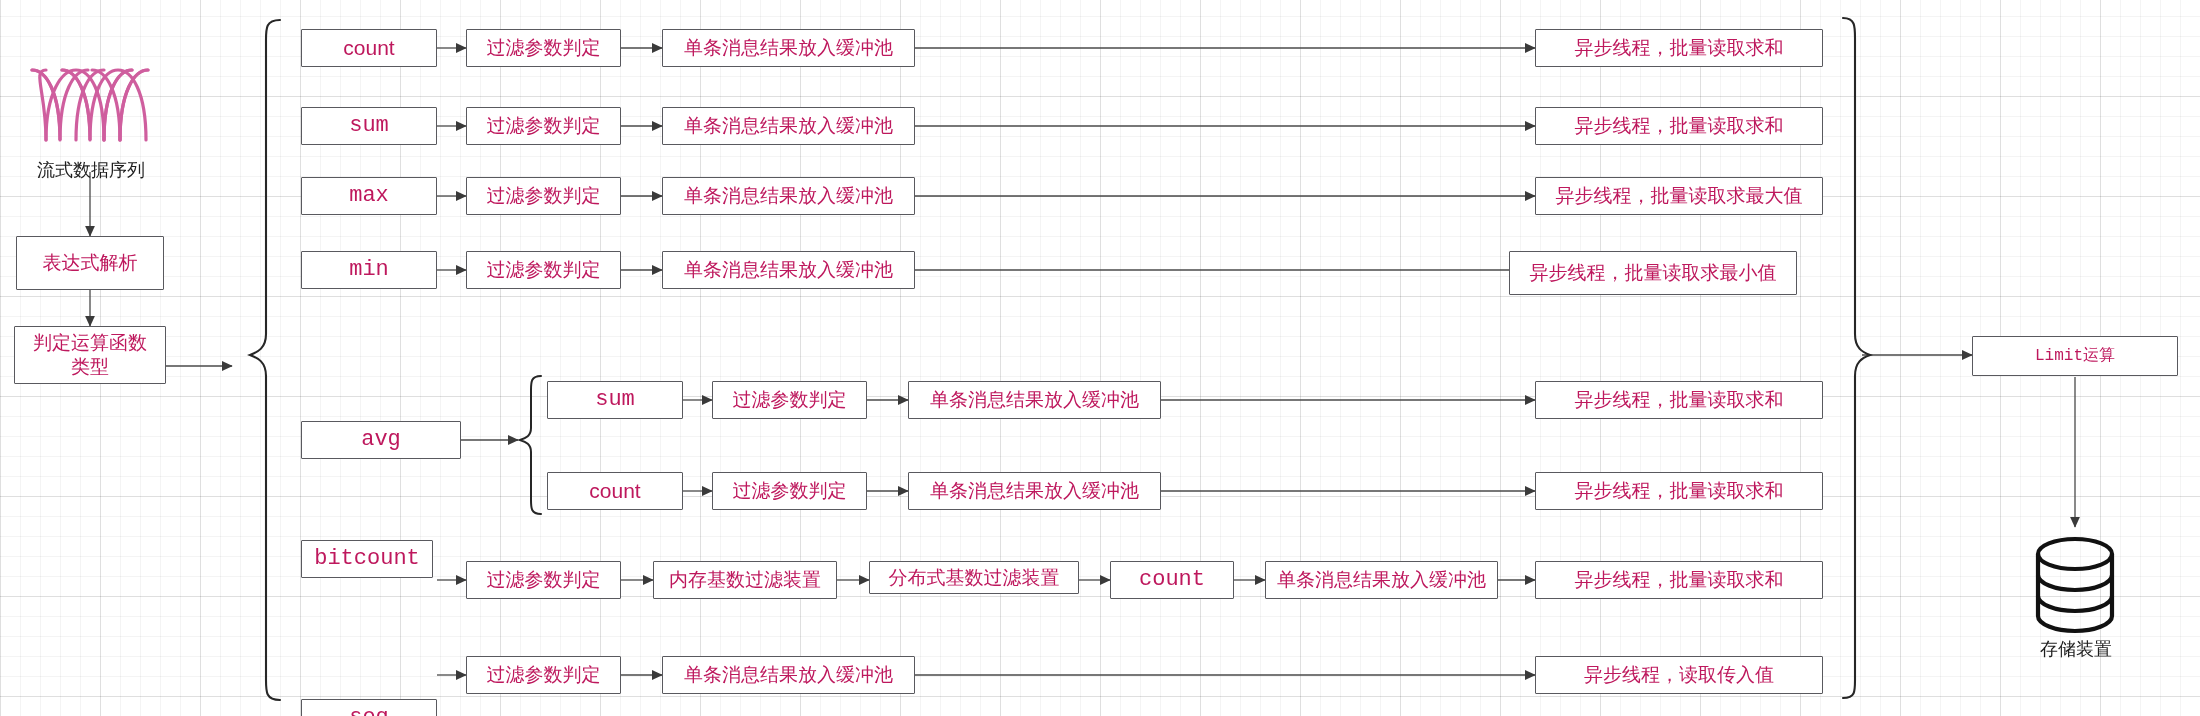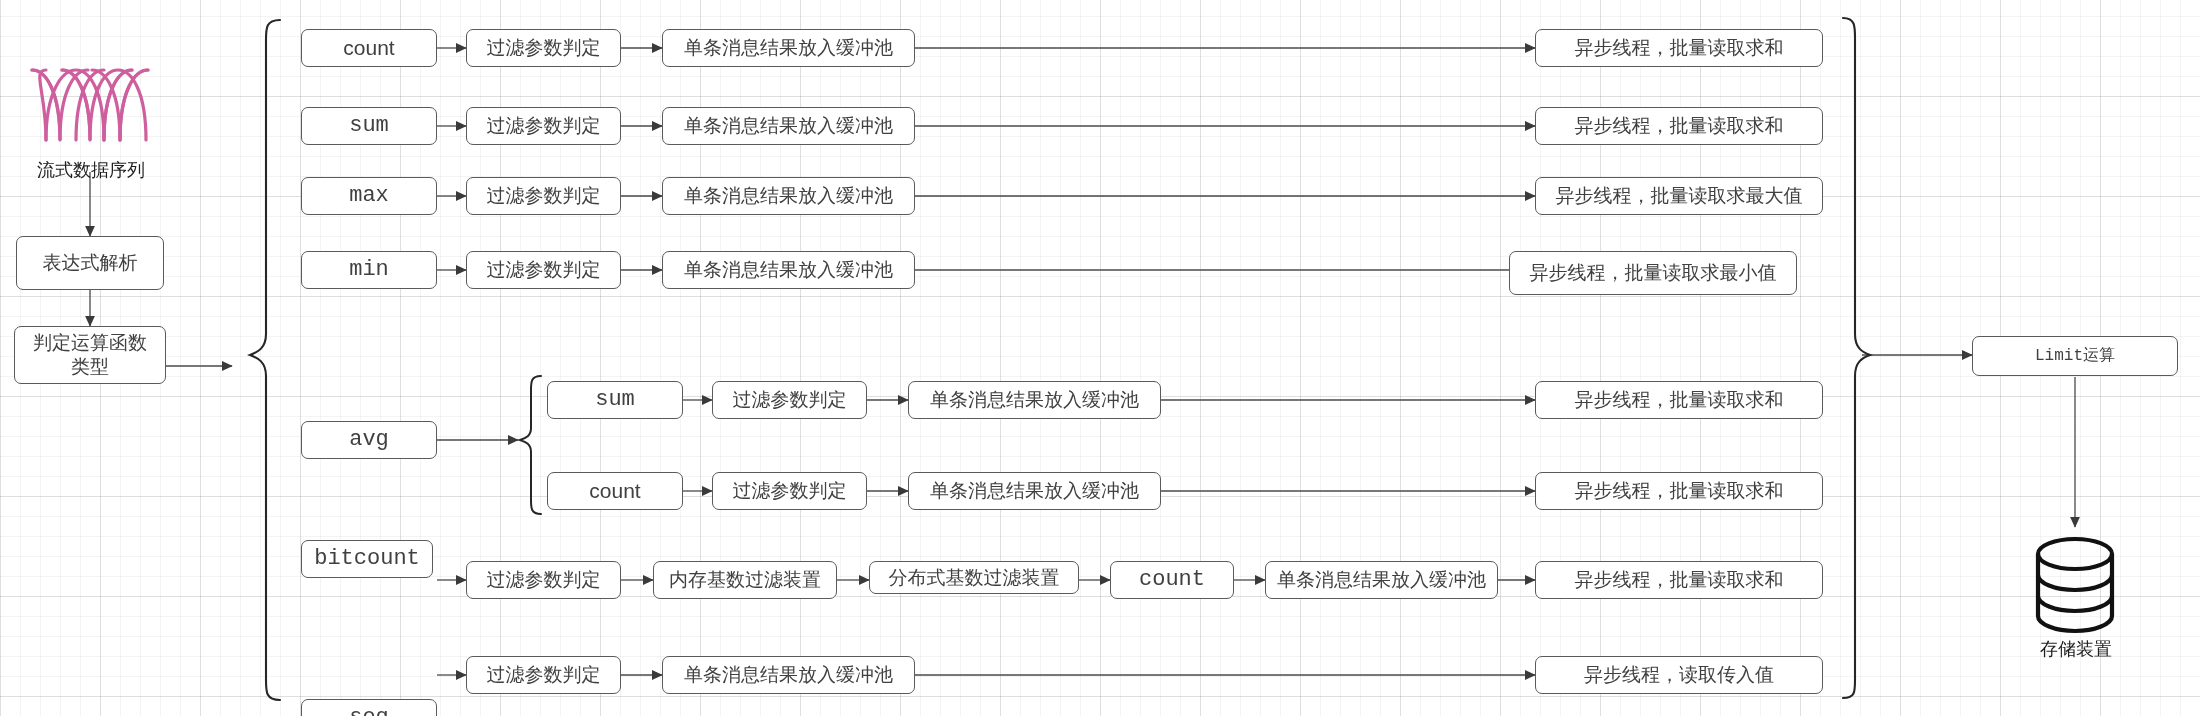--- a/index.html
+++ b/index.html
@@ -18,23 +18,23 @@
       linear-gradient(to bottom, rgba(0,0,0,0.045) 1px, transparent 1px),
       linear-gradient(to right, rgba(0,0,0,0.085) 1px, transparent 1px),
       linear-gradient(to bottom, rgba(0,0,0,0.085) 1px, transparent 1px);
     background-size:20px 20px, 20px 20px, 100px 100px, 100px 100px;
     background-position:0 -4px, 0 -4px, 0 -4px, 0 -4px;
   }
   .box{
     position:absolute;
     box-sizing:border-box;
     border:1px solid #59595e;
-    border-radius:7px;
+    border-radius:1px;
     background:#ffffff;
-    color:#404040;
+    color:#be185d;
     display:flex;
     align-items:center;
     justify-content:center;
     text-align:right;
     line-height:1.25;
     white-space:nowrap;
     font-family:"Liberation Serif", serif;
     font-size:19px;
   }
   .box.mono{ font-family:"Liberation Mono", monospace; font-size:22px; }
@@ -190,21 +190,21 @@
   <div class="box mono" style="left:301px;top:177px;width:136px;height:38px;">max</div>
   <div class="box" style="left:466px;top:177px;width:155px;height:38px;">过滤参数判定</div>
   <div class="box" style="left:662px;top:177px;width:253px;height:38px;">单条消息结果放入缓冲池</div>
   <div class="box" style="left:1535px;top:177px;width:288px;height:38px;">异步线程，批量读取求最大值</div>
 
   <div class="box mono" style="left:301px;top:251px;width:136px;height:38px;">min</div>
   <div class="box" style="left:466px;top:251px;width:155px;height:38px;">过滤参数判定</div>
   <div class="box" style="left:662px;top:251px;width:253px;height:38px;">单条消息结果放入缓冲池</div>
   <div class="box" style="left:1509px;top:251px;width:288px;height:44px;">异步线程，批量读取求最小值</div>
 
-  <div class="box mono" style="left:301px;top:421px;width:136px;height:38px;">avg</div>
+  <div class="box mono" style="left:301px;top:421px;width:160px;height:38px;">avg</div>
 
   <div class="box mono" style="left:547px;top:381px;width:136px;height:38px;">sum</div>
   <div class="box" style="left:712px;top:381px;width:155px;height:38px;">过滤参数判定</div>
   <div class="box" style="left:908px;top:381px;width:253px;height:38px;">单条消息结果放入缓冲池</div>
   <div class="box" style="left:1535px;top:381px;width:288px;height:38px;">异步线程，批量读取求和</div>
 
   <div class="box sans" style="left:547px;top:472px;width:136px;height:38px;">count</div>
   <div class="box" style="left:712px;top:472px;width:155px;height:38px;">过滤参数判定</div>
   <div class="box" style="left:908px;top:472px;width:253px;height:38px;">单条消息结果放入缓冲池</div>
   <div class="box" style="left:1535px;top:472px;width:288px;height:38px;">异步线程，批量读取求和</div>

